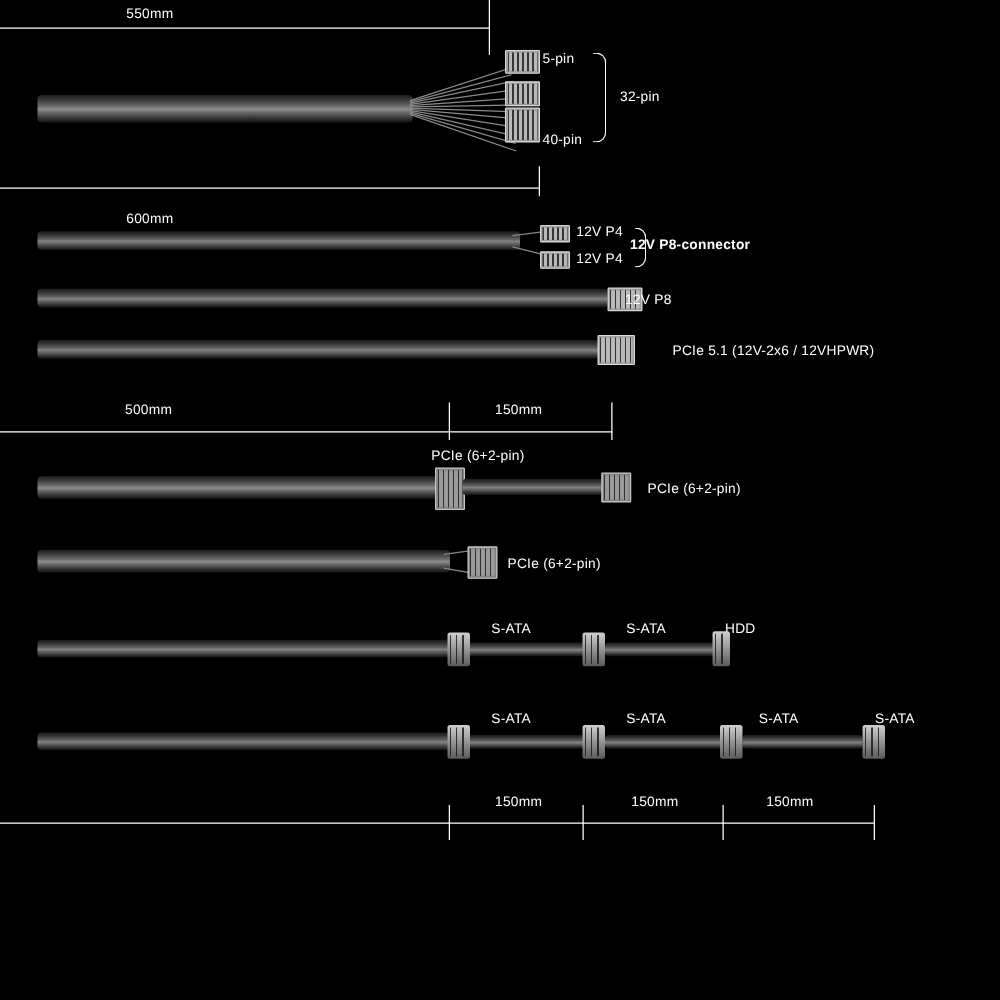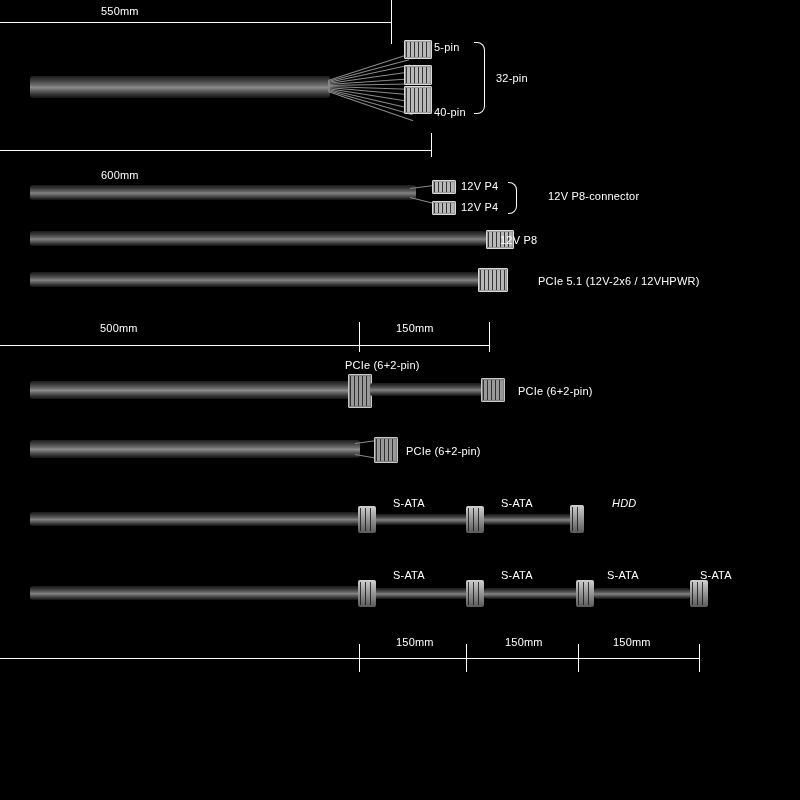--- a/index.html
+++ b/index.html
@@ -140,21 +140,21 @@
     <div class="pins"></div>
   </div>
   <div class="lbl" style="left:461px; top:180px;">12V P4</div>
 
   <div class="conn" style="left:432px; top:201px; width:22px; height:12px;">
     <div class="pins"></div>
   </div>
   <div class="lbl" style="left:461px; top:201px;">12V P4</div>
 
   <div class="brace" style="left:508px; top:182px; width:8px; height:30px;"></div>
-  <div class="lbl" style="left:548px; top:190px;">12V P8-connector</div>
+  <div class="lbl" style="left:504px; top:190px;font-weight:bold;">12V P8-connector</div>
 
   <div class="cable thin" style="left:30px; top:231px; width:456px; height:15px;"></div>
   <div class="conn" style="left:486px; top:230px; width:26px; height:17px;">
     <div class="pins"></div>
   </div>
   <div class="lbl" style="left:500px; top:234px;">12V P8</div>
 
   <div class="cable thin" style="left:30px; top:272px; width:450px; height:15px;"></div>
   <div class="conn" style="left:478px; top:268px; width:28px; height:22px;">
     <div class="pins"></div>
@@ -184,21 +184,21 @@
   <div class="cable" style="left:30px; top:440px; width:330px; height:18px;"></div>
   <div class="wire" style="left:355px; top:443px; width:22px; transform: rotate(-8deg);"></div>
   <div class="wire" style="left:355px; top:454px; width:22px; transform: rotate(10deg);"></div>
   <div class="conn dark" style="left:374px; top:437px; width:22px; height:24px;">
     <div class="pins"></div>
   </div>
   <div class="lbl" style="left:406px; top:445px;">PCIe (6+2-pin)</div>
 
   <div class="lbl" style="left:393px; top:497px;">S-ATA</div>
   <div class="lbl" style="left:501px; top:497px;">S-ATA</div>
-  <div class="lbl" style="left:612px; top:497px;font-style:italic;">HDD</div>
+  <div class="lbl" style="left:580px; top:497px;">HDD</div>
 
   <div class="cable thin" style="left:30px; top:512px; width:330px; height:14px;"></div>
   <div class="cable thin" style="left:374px; top:514px; width:96px; height:11px;"></div>
   <div class="cable thin" style="left:484px; top:514px; width:88px; height:11px;"></div>
 
   <div class="sataconn" style="left:358px; top:506px; width:18px; height:27px;">
     <div class="slots"></div>
   </div>
   <div class="sataconn" style="left:466px; top:506px; width:18px; height:27px;">
     <div class="slots"></div>

